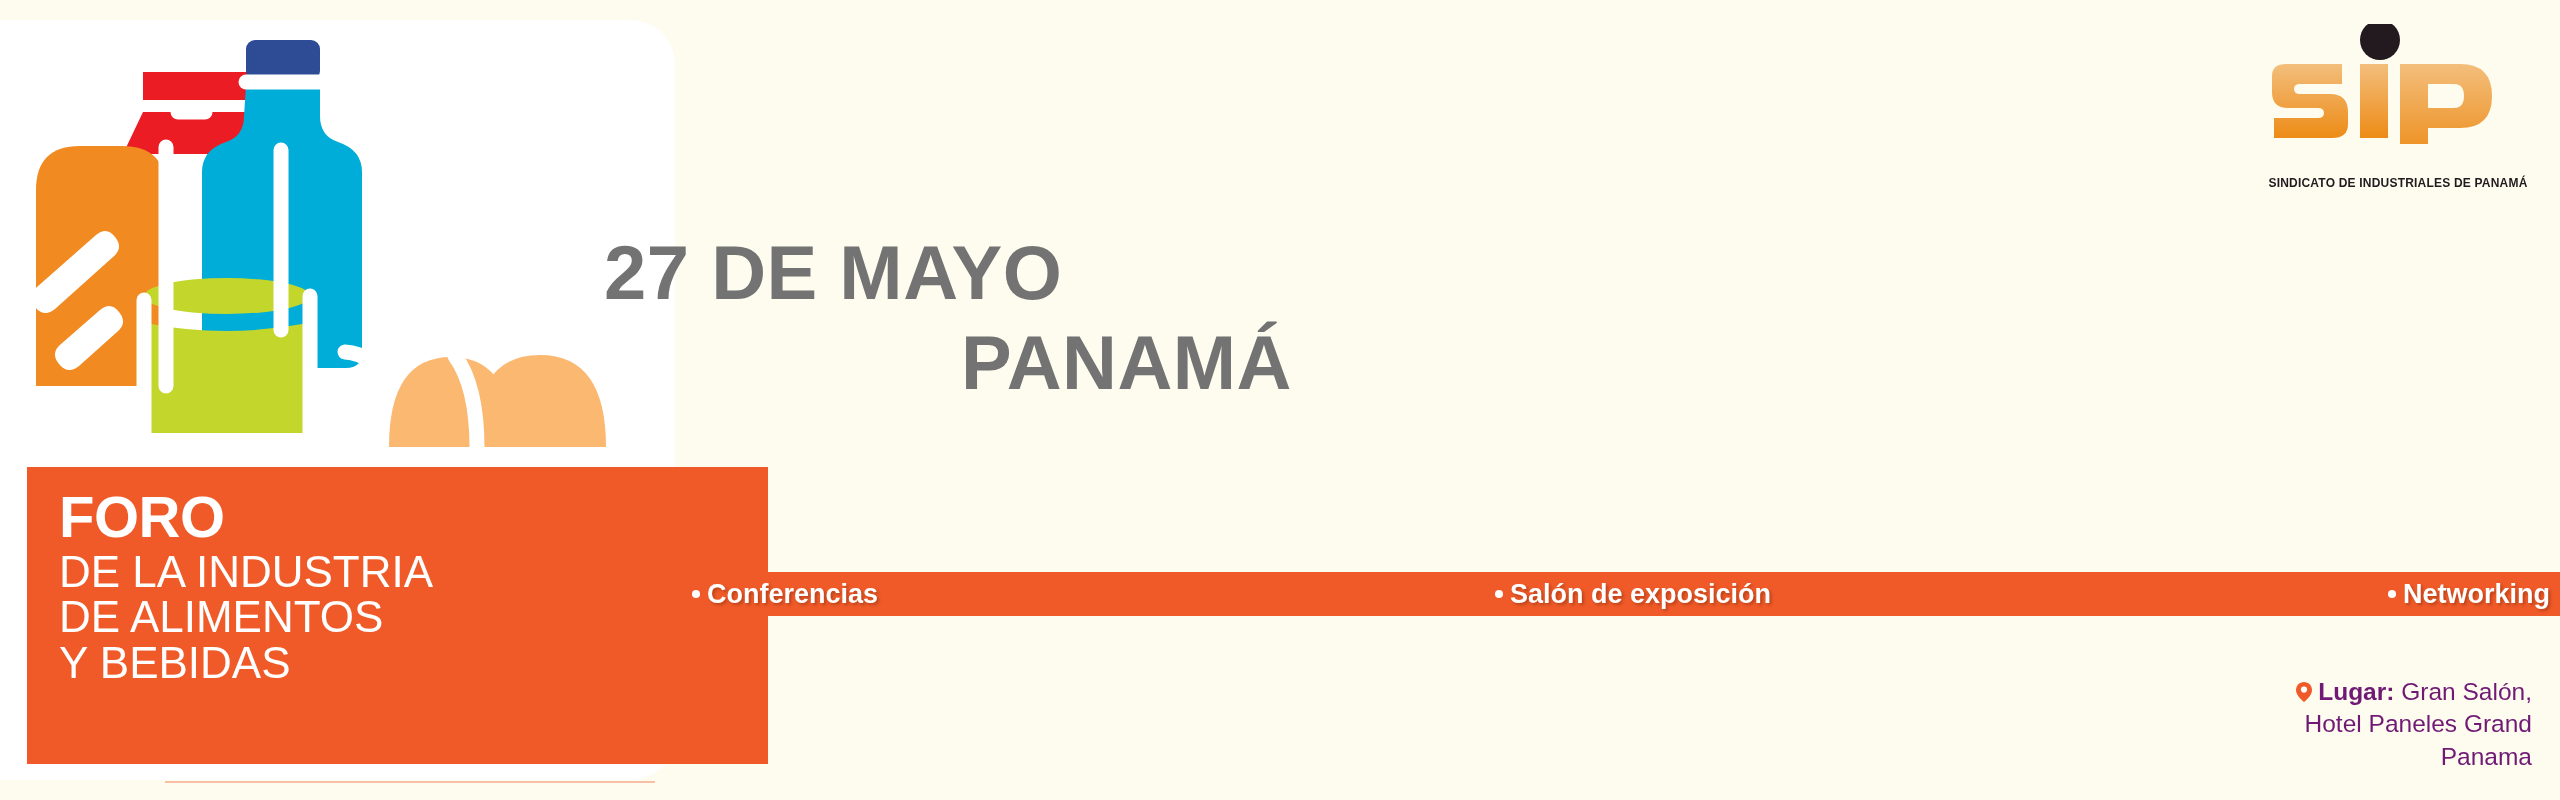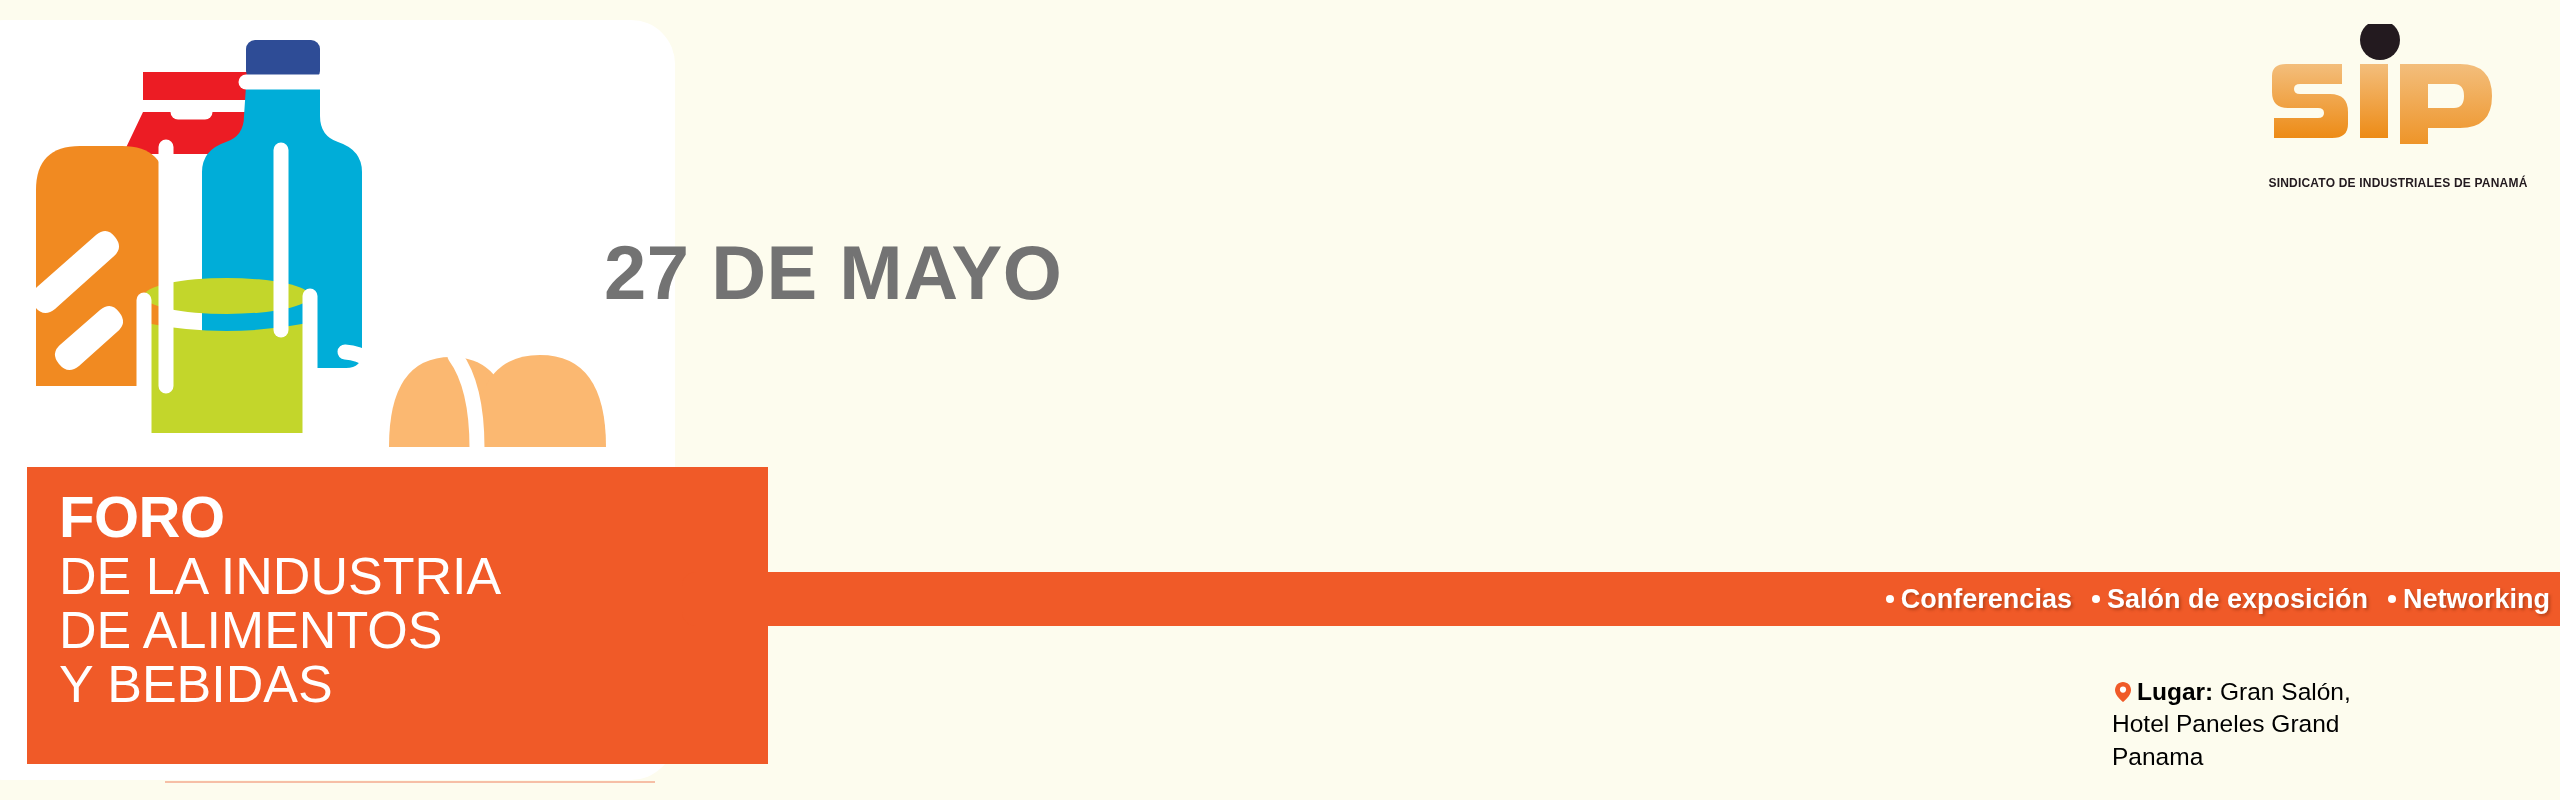--- a/index.html
+++ b/index.html
@@ -32,21 +32,21 @@
     padding:22px 0 0 32px;
   }
   .foro-title{
     color:#fff;font-weight:bold;
     font-size:58px;line-height:0.96;
     letter-spacing:-0.5px;
     font-family:"Liberation Sans", sans-serif;
   }
   .foro-sub{
     color:#fff;font-weight:normal;
-    font-size:52px;line-height:1.04;
+    font-size:44px;line-height:1.04;
     letter-spacing:0px;
     margin-top:4px;
   }
   .foro-sub div{white-space:nowrap;}
 
   .thin-rule{
     position:absolute;left:165px;top:781px;
     width:490px;height:2px;background:#F6BFA6;
   }
 
@@ -59,25 +59,25 @@
     font-size:76px;
     line-height:1.18;
     letter-spacing:0.5px;
   }
   .headline .l1{text-align:left;padding-left:4px;}
   .headline .l2{text-align:right;padding-right:48px;}
 
   
   .feature-bar{
     position:absolute;left:682px;top:572px;
-    width:1878px;height:54px;
+    width:1878px;height:44px;
     background:#F05A28;
     border-top-left-radius:14px;
     border-bottom-left-radius:14px;
-    display:flex;align-items:center;justify-content:flex-end;
+    display:flex;align-items:center;justify-content:space-between;
     gap:0px;
   }
   .feature-item{
     color:#ffffff;font-weight:bold;font-size:27px;
     white-space:nowrap;
     text-shadow:2px 2px 3px rgba(120,40,10,.45);
     display:inline-flex;align-items:center;
     margin:0 10px;
   }
   .feature-item .dot{
@@ -95,22 +95,22 @@
     width:268px;text-align:center;
     font-size:12px;font-weight:bold;color:#231a1f;
     letter-spacing:0.2px;
     font-family:"Liberation Sans", sans-serif;
   }
 
   
   .venue{
     position:absolute;right:28px;top:676px;
     width:420px;
-    text-align:left;
-    color:#000000;
+    text-align:right;
+    color:#701a75;
     font-size:24.5px;
     line-height:1.32;
   }
   .venue b{font-weight:bold;}
   .pin{
     display:inline-block;vertical-align:-3px;
     width:22px;height:22px;margin-right:3px;
   }
 </style>
 </head>
@@ -166,20 +166,21 @@
   <div class="foro-sub">
     <div>DE LA INDUSTRIA</div>
     <div>DE ALIMENTOS</div>
     <div>Y BEBIDAS</div>
   </div>
 </div>
 <div class="thin-rule"></div>
 
 <div class="headline">
   <div class="l1">27 DE MAYO</div>
+  <div class="l2">PANAMÁ</div>
 </div>
 
 <div class="feature-bar">
   <span class="feature-item">
     <span class="dot"></span>
     <span>Conferencias</span>
   </span>
   <span class="feature-item">
     <span class="dot"></span>
     <span>Salón de exposición</span>

